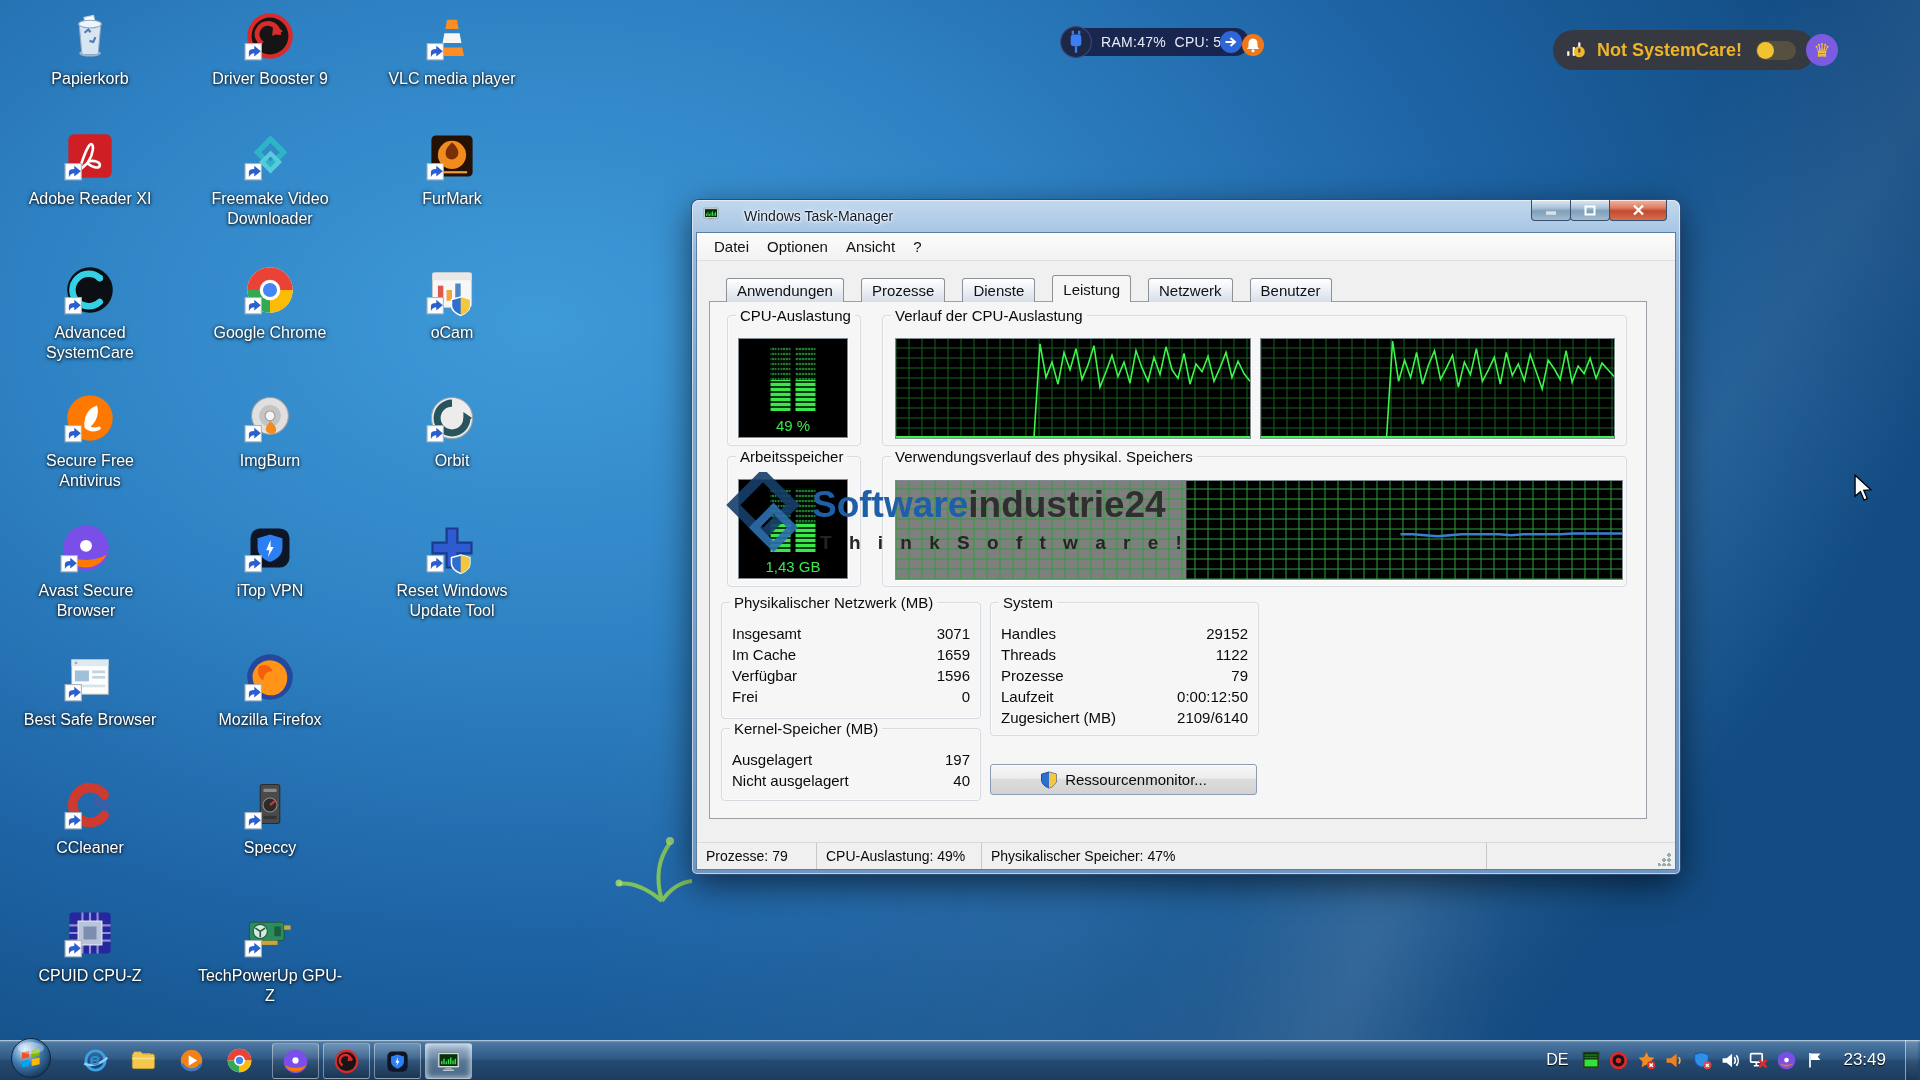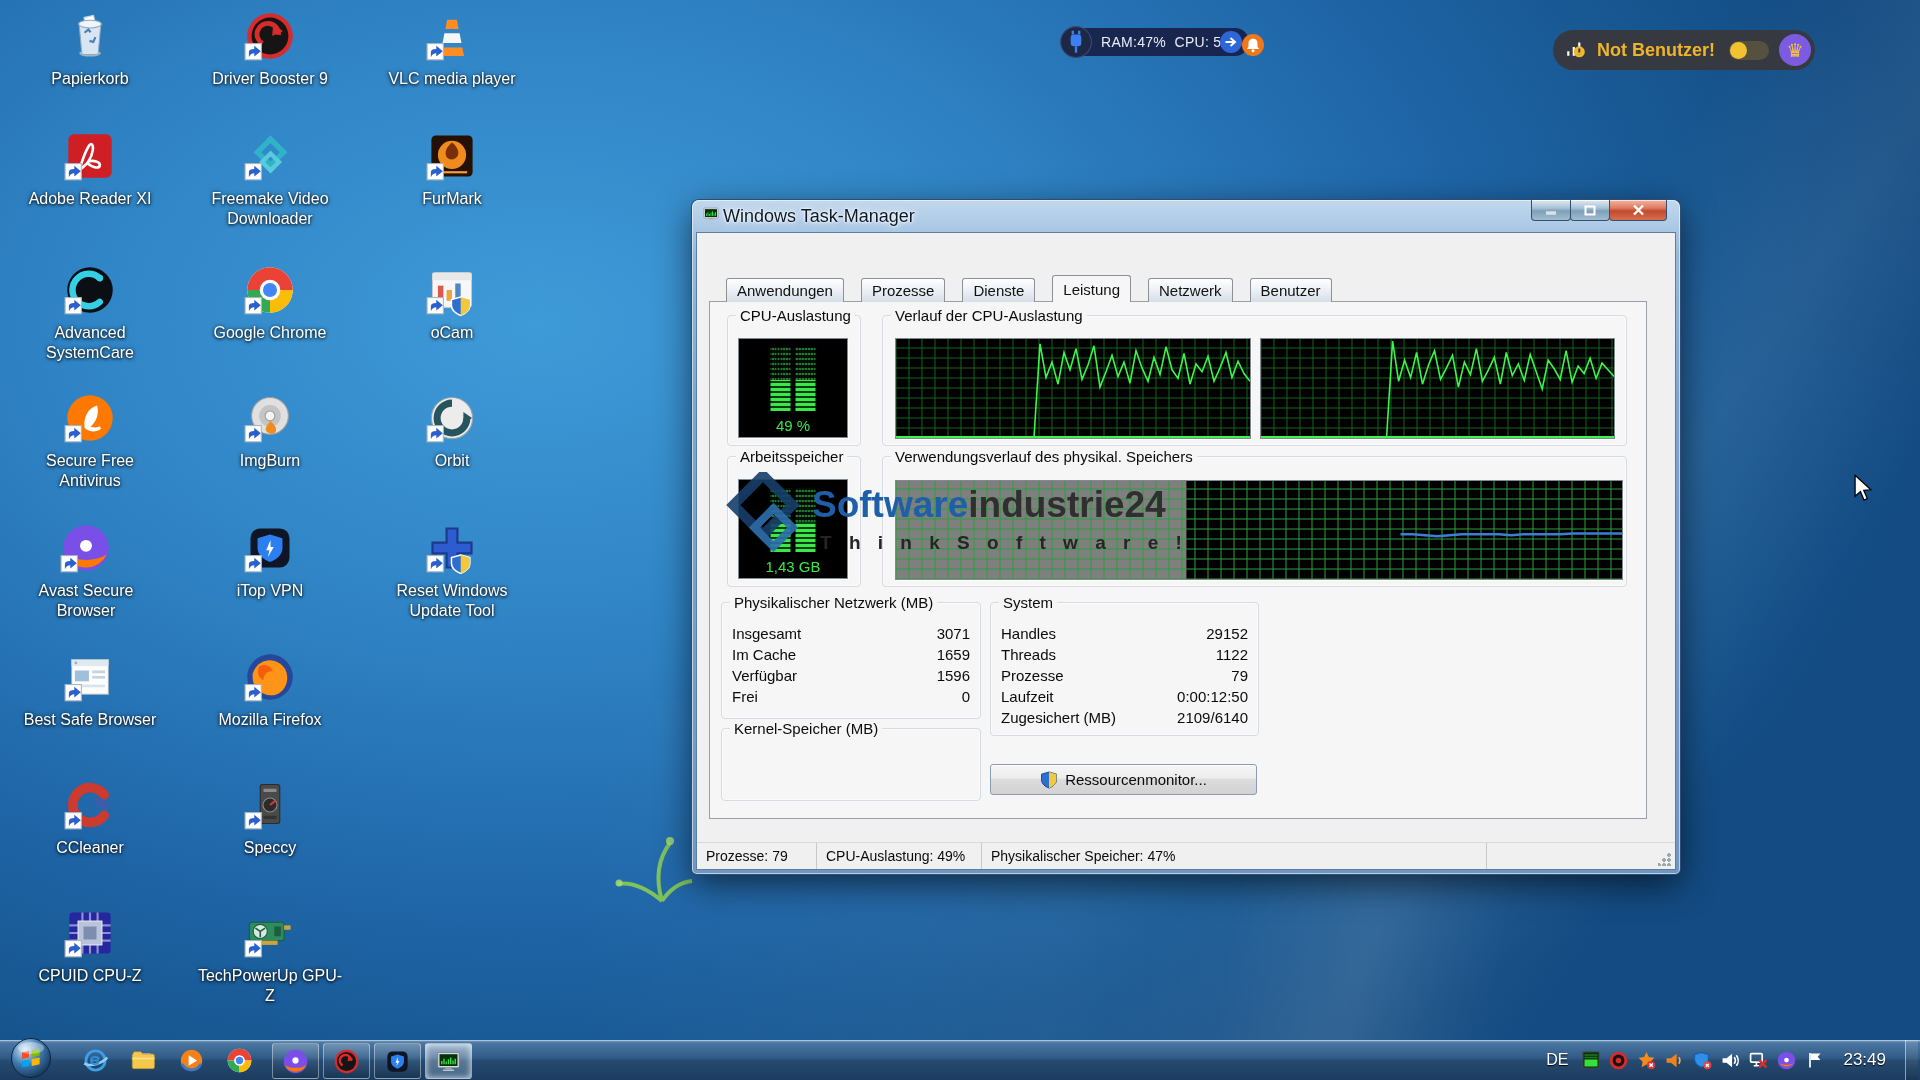--- a/index.html
+++ b/index.html
@@ -39,21 +39,21 @@
   .vpnknob { position:absolute; left:1px; top:1px; width:17px; height:17px; border-radius:50%; background:#f2c230; }
   .vpncrown { width:32px; height:32px; border-radius:50%; background:#7b5ce0; margin-left:10px; flex:none;
     display:flex; align-items:center; justify-content:center; color:#f5c542; font-size:19px; font-family:"DejaVu Sans",sans-serif; }
 
   
   .win { position:absolute; left:692px; top:200px; width:988px; height:674px;
     border-radius:7px 7px 5px 5px;
     background:linear-gradient(180deg,#c2d8ee 0%, #96b9dc 8%, #7fa6cf 30%, #6f97c2 100%);
     box-shadow:0 0 0 1px #2d4d74, 0 10px 34px rgba(0,0,0,.6), inset 0 0 0 1px rgba(255,255,255,.55); }
   .titlebar { height:32px; display:flex; align-items:center; padding:0 10px; position:relative; }
-  .titlebar .ttl { font-size:18px; color:#0c1828; margin-left:3px;
+  .titlebar .ttl { font-size:14px; color:#0c1828; margin-left:24px;
     text-shadow:0 0 8px #fff, 0 0 3px #fff, 0 0 2px #fff; }
   .winbtns { position:absolute; top:0; right:13px; display:flex; }
   .wbtn { width:40px; height:21px; border:1px solid #35506e; border-top:none; margin-left:-1px;
     border-radius:0 0 4px 4px; display:flex; align-items:center; justify-content:center;
     background:linear-gradient(#dfeaf4,#a9c2d6 40%,#7e9fba 55%,#a3bccf);
     box-shadow:inset 0 1px 0 rgba(255,255,255,.8); }
   .wbtn.close { width:58px;
     background:linear-gradient(#f4b6a4,#dd7a60 40%,#c24a2e 55%,#d76f4d);
     box-shadow:inset 0 1px 0 rgba(255,255,255,.6); }
 
@@ -388,21 +388,21 @@
   <div class="vpnpill">
     <span>
       <svg width="22" height="20" viewBox="0 0 20 18">
           <g stroke="#fff" stroke-width="2">
             <path d="M3 16 v-4 M8 16 v-8 M13 16 v-12"></path>
           </g>
           <circle cx="13" cy="12.5" r="5" fill="#f2b82c"></circle>
           <path d="M13 9.5 v3.5 M13 15.2 v.1" stroke="#3a3a3a" stroke-width="1.8"></path>
         </svg>
     </span>
-    <span class="vpntext">Not Benutzer!</span>
+    <span class="vpntext">Not SystemCare!</span>
     <span class="vpntoggle">
         <span class="vpnknob"></span>
       </span>
     <span class="vpncrown">♛</span>
   </div>
 
   <div class="win">
     <div class="titlebar">
       <span>
         <svg width="18" height="18" viewBox="0 0 48 48">
@@ -430,20 +430,26 @@
           </div>
         <div class="wbtn close">
             <svg width="13" height="12" viewBox="0 0 13 12">
               <path d="M2 1.5 L11 10.5 M11 1.5 L2 10.5" stroke="#fff" stroke-width="2.4"></path>
             </svg>
           </div>
       </div>
     </div>
 
     <div class="client">
+      <div class="menubar">
+        <span class="menu-item">Datei</span>
+        <span class="menu-item">Optionen</span>
+        <span class="menu-item">Ansicht</span>
+        <span class="menu-item">?</span>
+      </div>
 
       <div class="content">
         <div class="tabs" id="tabstrip">
             <div class="tab">Anwendungen</div>
             <div class="tab">Prozesse</div>
             <div class="tab">Dienste</div>
             <div class="tab sel">Leistung</div>
             <div class="tab">Netzwerk</div>
             <div class="tab">Benutzer</div>
           </div>
@@ -680,20 +686,30 @@
                 </div>
               <div class="grow">
                   <span>Frei</span>
                   <span>0</span>
                 </div>
             </div>
           </div>
 
           <div class="group" style="left:11px;top:426px;width:260px;height:73px;">
             <span class="glabel">Kernel-Speicher (MB)</span>
+            <div class="rows">
+              <div class="grow">
+                  <span>Ausgelagert</span>
+                  <span>197</span>
+                </div>
+              <div class="grow">
+                  <span>Nicht ausgelagert</span>
+                  <span>40</span>
+                </div>
+            </div>
           </div>
 
           <div class="group" style="left:280px;top:300px;width:269px;height:134px;text-decoration:underline;">
             <span class="glabel">System</span>
             <div class="rows">
               <div class="grow">
                   <span>Handles</span>
                   <span>29152</span>
                 </div>
               <div class="grow">

